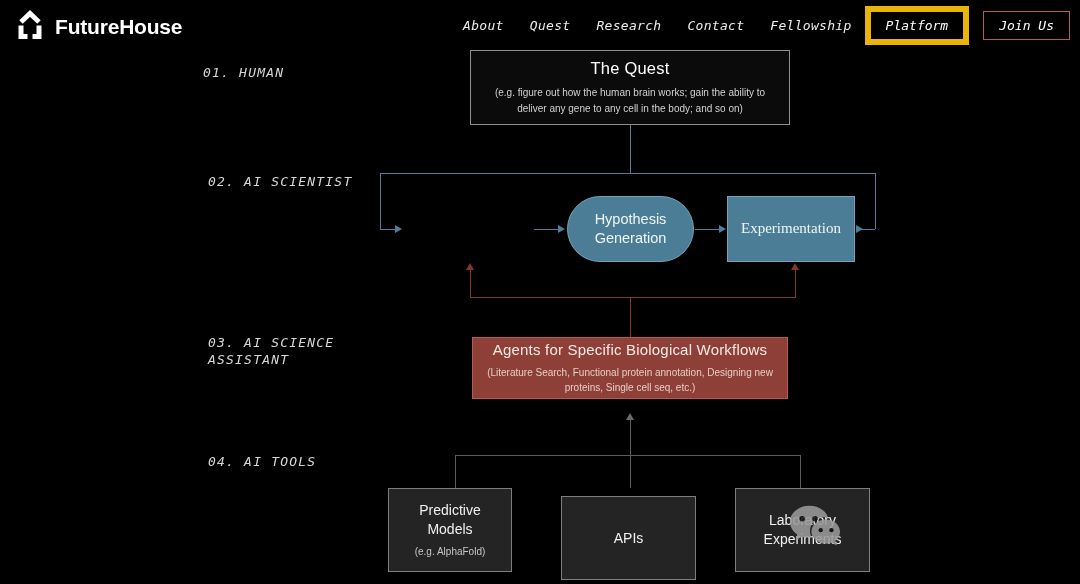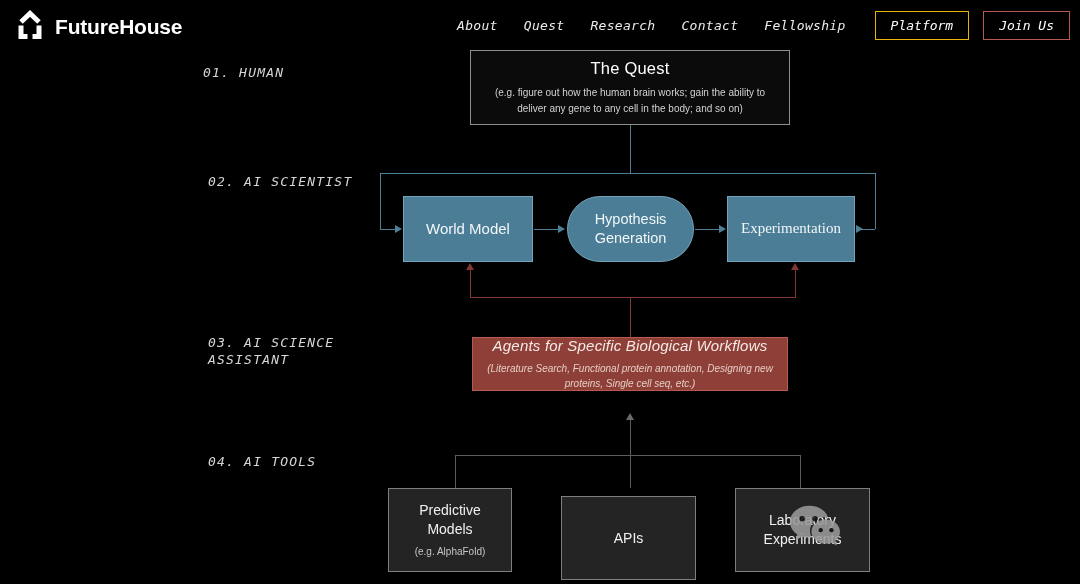--- a/index.html
+++ b/index.html
@@ -15,43 +15,43 @@
   .brand-text { color:#fff; font-size:21px; font-weight:600; letter-spacing:-0.2px; }
   .nav { position:absolute; right:10px; top:0; height:50px; display:flex; align-items:center;text-decoration:underline; }
   .nav a {
     color:#ececec; text-decoration:none; font-family:"DejaVu Sans Mono", monospace;
     font-style:italic; font-size:13px; padding:0 13px; letter-spacing:0.3px;
   }
   .btn {
     font-family:"DejaVu Sans Mono", monospace; font-style:italic; font-size:13px;
     color:#fff; background:transparent; padding:6px 15px; cursor:pointer;
   }
-  .btn-platform { border:1px solid #eab308; margin-left:16px; }
+  .btn-platform { border:6px solid #eab308; }
   .btn-join { border:1px solid var(--accent-red-border, #8e3a34); margin-left:14px; }
   
   .sec-label {
     position:absolute; color:#d6d6d6; font-family:"DejaVu Sans Mono", monospace;
     font-style:italic; font-size:13px; letter-spacing:1.2px; line-height:17px; white-space:pre-line;
   }
   
   .node { position:absolute; display:flex; flex-direction:column; align-items:center; justify-content:center; text-align:center; }
   .quest-box {
     left:470px; top:50px; width:320px; height:75px;
     background:#0b0b0b; border:1px solid #8f8f8f; padding:3px 10px;
   }
   .quest-title { color:#fff; font-size:16.5px; letter-spacing:0.2px; }
   .quest-sub { color:#d2d2d2; font-size:10px; line-height:1.55; margin-top:7px; }
   .blue-node {
     background:var(--accent-blue, #4b7e96); border:1px solid #73a3b8;
     color:#f0f6f8; font-size:15px; line-height:1.3;
   }
   .pill { border-radius:34px; font-size:14.5px; padding:0 18px; }
   .red-box {
-    left:472px; top:337px; width:316px; height:54px;
-    background:var(--accent-red, #8d3f38); border:1px solid var(--accent-red-border, #bb5a4e); padding:0 14px;font-style:italic;
+    left:472px; top:337px; width:316px; height:62px;
+    background:var(--accent-red, #8d3f38); border:1px solid var(--accent-red-border, #bb5a4e); padding:0 14px;
   }
   .red-title { color:#f6eae5; font-size:15px; letter-spacing:0.2px; }
   .red-sub { color:#e6cdc5; font-size:10px; line-height:1.55; margin-top:7px; }
   .tool-box {
     top:488px; width:124px; height:84px;
     background:#242424; border:1px solid #7e7e7e; color:#f0f0f0; font-size:14px; line-height:1.35; padding:0 8px;
   }
   .tool-sub { color:#c6c6c6; font-size:10px; margin-top:6px; }
   
   .h-line, .v-line { position:absolute; }
@@ -111,23 +111,20 @@
   <div class="v-line blue" style="left:630px; top:125px; height:48px;"></div>
 
   <div class="h-line blue" style="left:380px; top:173px; width:495px;"></div>
   <div class="v-line blue" style="left:380px; top:173px; height:56px;"></div>
   <div class="h-line blue" style="left:380px; top:229px; width:16px;"></div>
   <div class="arr arr-right-blue" style="left:395px; top:225px;"></div>
   <div class="v-line blue" style="left:875px; top:173px; height:56px;"></div>
   <div class="h-line blue" style="left:861px; top:229px; width:14px;"></div>
   <div class="arr arr-right-blue" style="left:856px; top:225px;"></div>
 
-  <div class="node blue-node" style="left:403px; top:196px; width:130px; height:66px;">
-    <span>World Model</span>
-  </div>
   <div class="node blue-node pill" style="left:567px; top:196px; width:127px; height:66px;">
     <span>Hypothesis Generation</span>
   </div>
   <div class="node blue-node" style="left:727px; top:196px; width:128px; height:66px;font-family:Liberation Serif, serif;">
     <span>Experimentation</span>
   </div>
 
   <div class="h-line blue" style="left:534px; top:229px; width:24px;"></div>
   <div class="arr arr-right-blue" style="left:558px; top:225px;"></div>
   <div class="h-line blue" style="left:695px; top:229px; width:24px;"></div>

